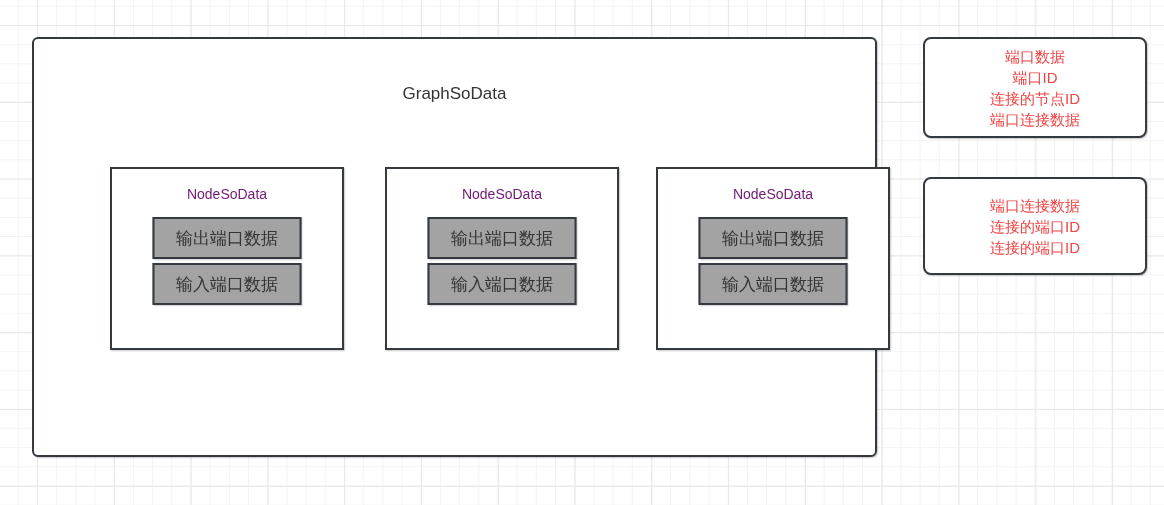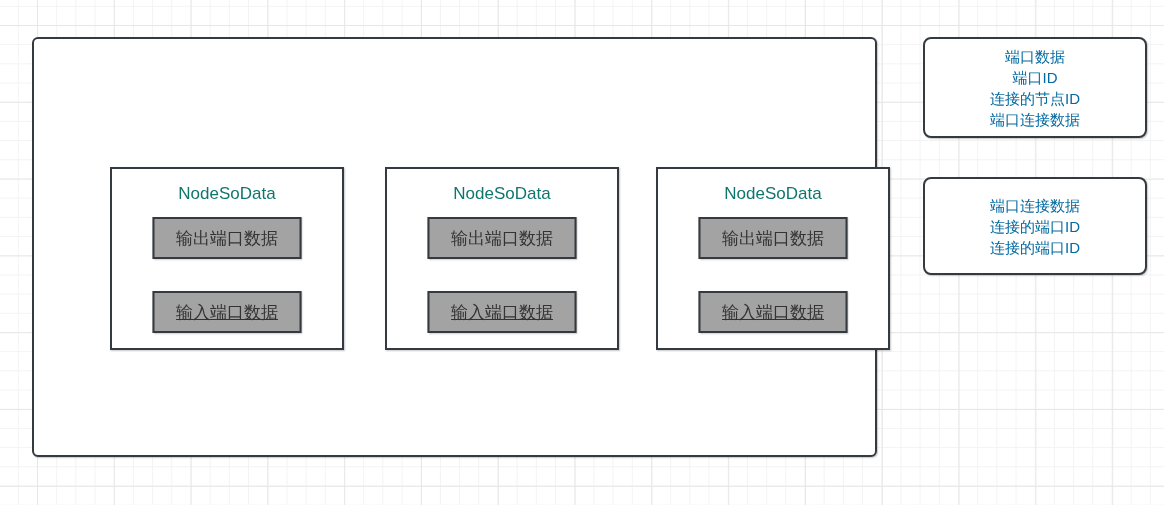--- a/index.html
+++ b/index.html
@@ -48,63 +48,64 @@
     border-radius: 0;
   }
   .node-1 { left: 76px; }
   .node-2 { left: 351px; }
   .node-3 { left: 622px; }
   .node-title {
     position: absolute;
     top: 15px; left: 0;
     width: 100%;
     text-align: center;
-    font-size: 17px;
+    font-size: 14px;
     line-height: 20px;
-    color: #0f766e;
+    color: #701a75;
   }
   .port-box {
     position: absolute;
     left: 50%;
     transform: translateX(-50%);
     width: 149px; height: 42px;
     background: #a3a3a3;
     border: 2px solid #343a40;
     box-shadow: 1px 1px 1.5px rgba(0,0,0,0.22);
     display: flex;
     align-items: center;
     justify-content: center;
     font-size: 17px;
     color: #333333;
     white-space: nowrap;
   }
   .port-out { top: 48px; }
-  .port-in  { top: 122px; text-decoration: underline; }
+  .port-in  { top: 94px; }
   .note-box {
     left: 923px;
     width: 224px;
     border-radius: 8px;
     display: flex;
     flex-direction: column;
     align-items: center;
     justify-content: center;
     font-size: 15px;
     line-height: 21px;
     text-align: center;
-    color: #0369a1;
+    color: #ef4444;
   }
   .note-1 { top: 37px;  height: 101px; }
   .note-2 { top: 177px; height: 98px; }
 </style>
 </head>
 <body>
 
 <div class="canvas">
 
   <div class="shape outer-box">
+    <div class="graph-title">GraphSoData</div>
 
     <div class="shape node-box node-1">
       <div class="node-title">NodeSoData</div>
       <div class="port-box port-out">输出端口数据</div>
       <div class="port-box port-in">输入端口数据</div>
     </div>
 
     <div class="shape node-box node-2">
       <div class="node-title">NodeSoData</div>
       <div class="port-box port-out">输出端口数据</div>

